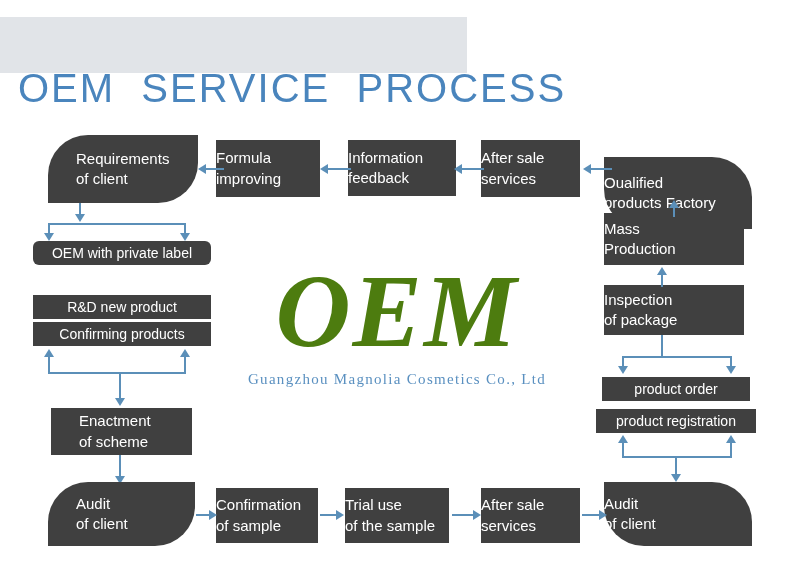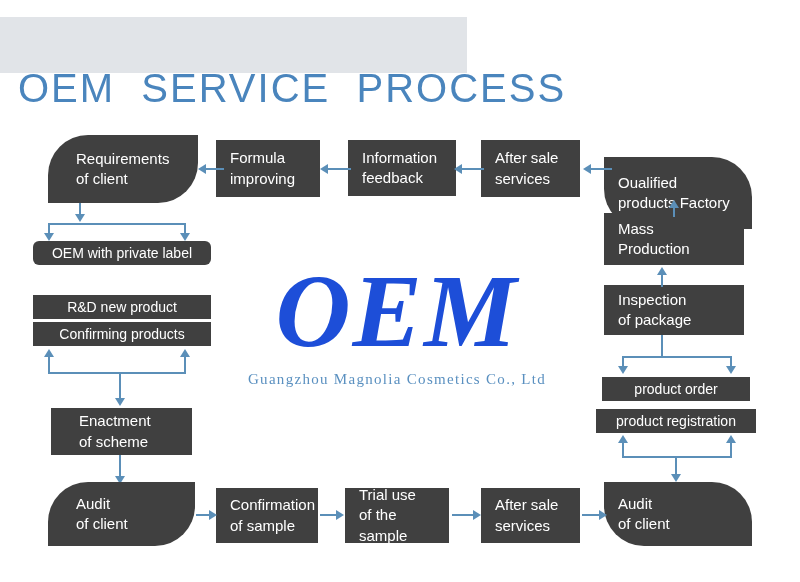--- a/index.html
+++ b/index.html
@@ -45,21 +45,21 @@
     background: #404040;
     color: #ffffff;
     font-size: 15px;
     line-height: 1.35;
     box-sizing: border-box;
     display: flex;
     flex-direction: column;
     justify-content: center;
     white-space: pre-line;
   }
-  .box.pad-left   { align-items: flex-start; padding-left: 14px; }
+  .box.pad-left   { align-items: flex-start; }
   .box.pad-center { align-items: center; text-align: center; }
   .box.pad-28     { padding-left: 28px; }
 
   
   .r-tl-br { border-radius: 40px 0 40px 0; }
   .r-bl-tr { border-radius: 0 40px 0 40px; }
 
   
   #logo-wrap {
     position: absolute;
@@ -67,21 +67,21 @@
     top: 262px;
     width: 330px;
     text-align: center;
   }
   #logo-mark {
     font-family: "Liberation Serif", serif;
     font-style: italic;
     font-weight: 700;
     font-size: 104px;
     line-height: 0.95;
-    color: #1d4ed8;
+    color: #4d7c0f;
     letter-spacing: 2px;
   }
   #logo-sub {
     font-family: "Liberation Serif", serif;
     font-size: 15px;
     letter-spacing: 1.3px;
     color: #5a90c0;
     margin-top: 10px;
     white-space: nowrap;
   }

